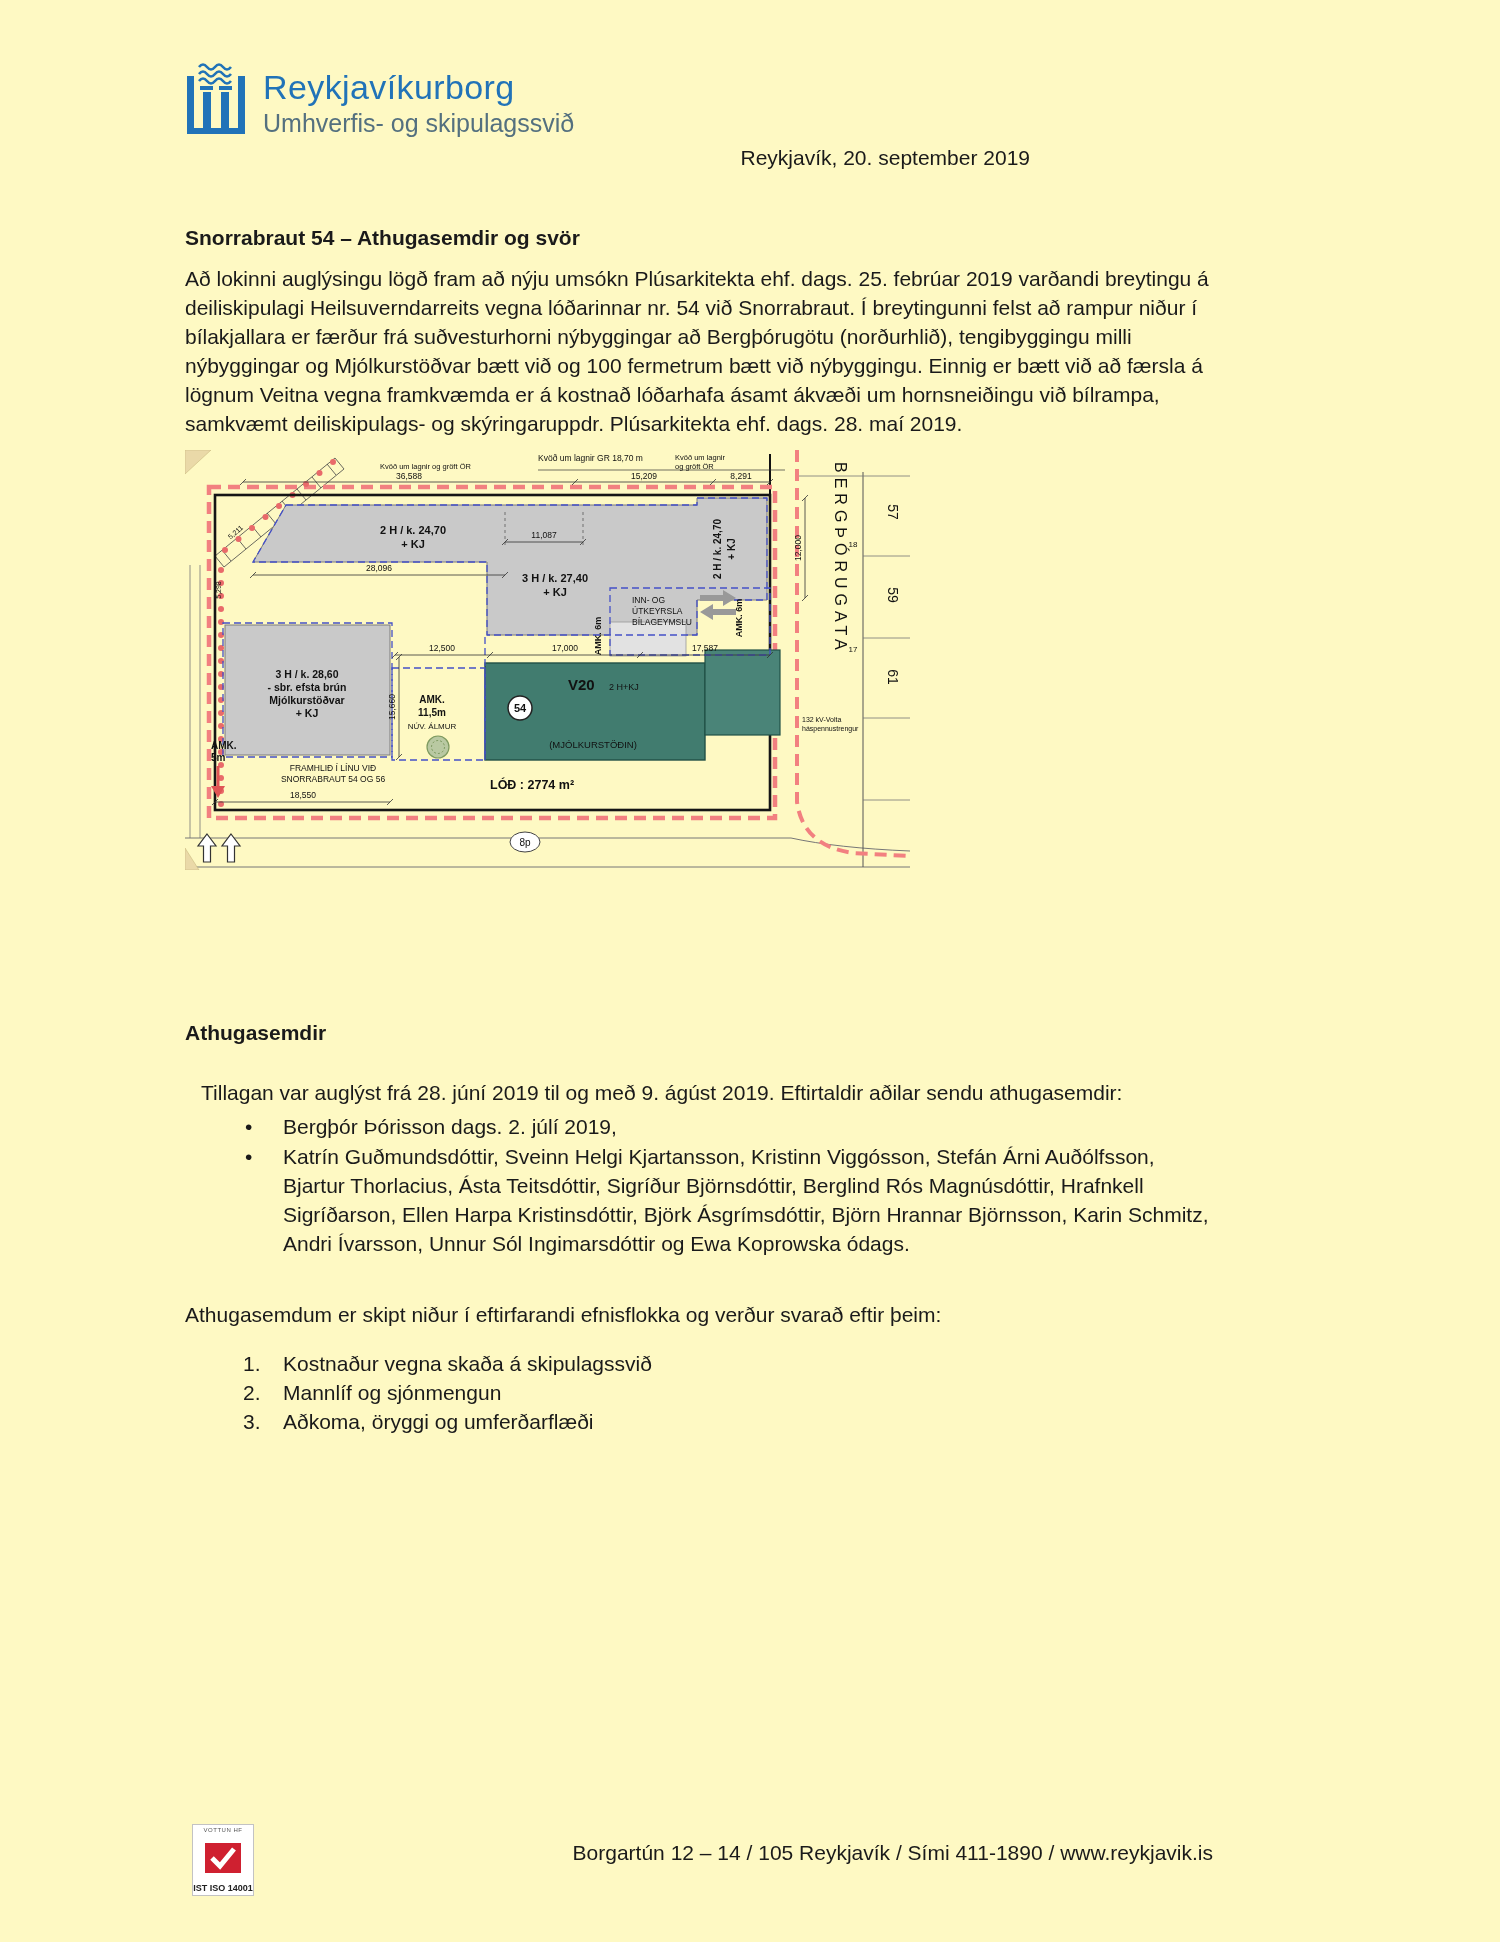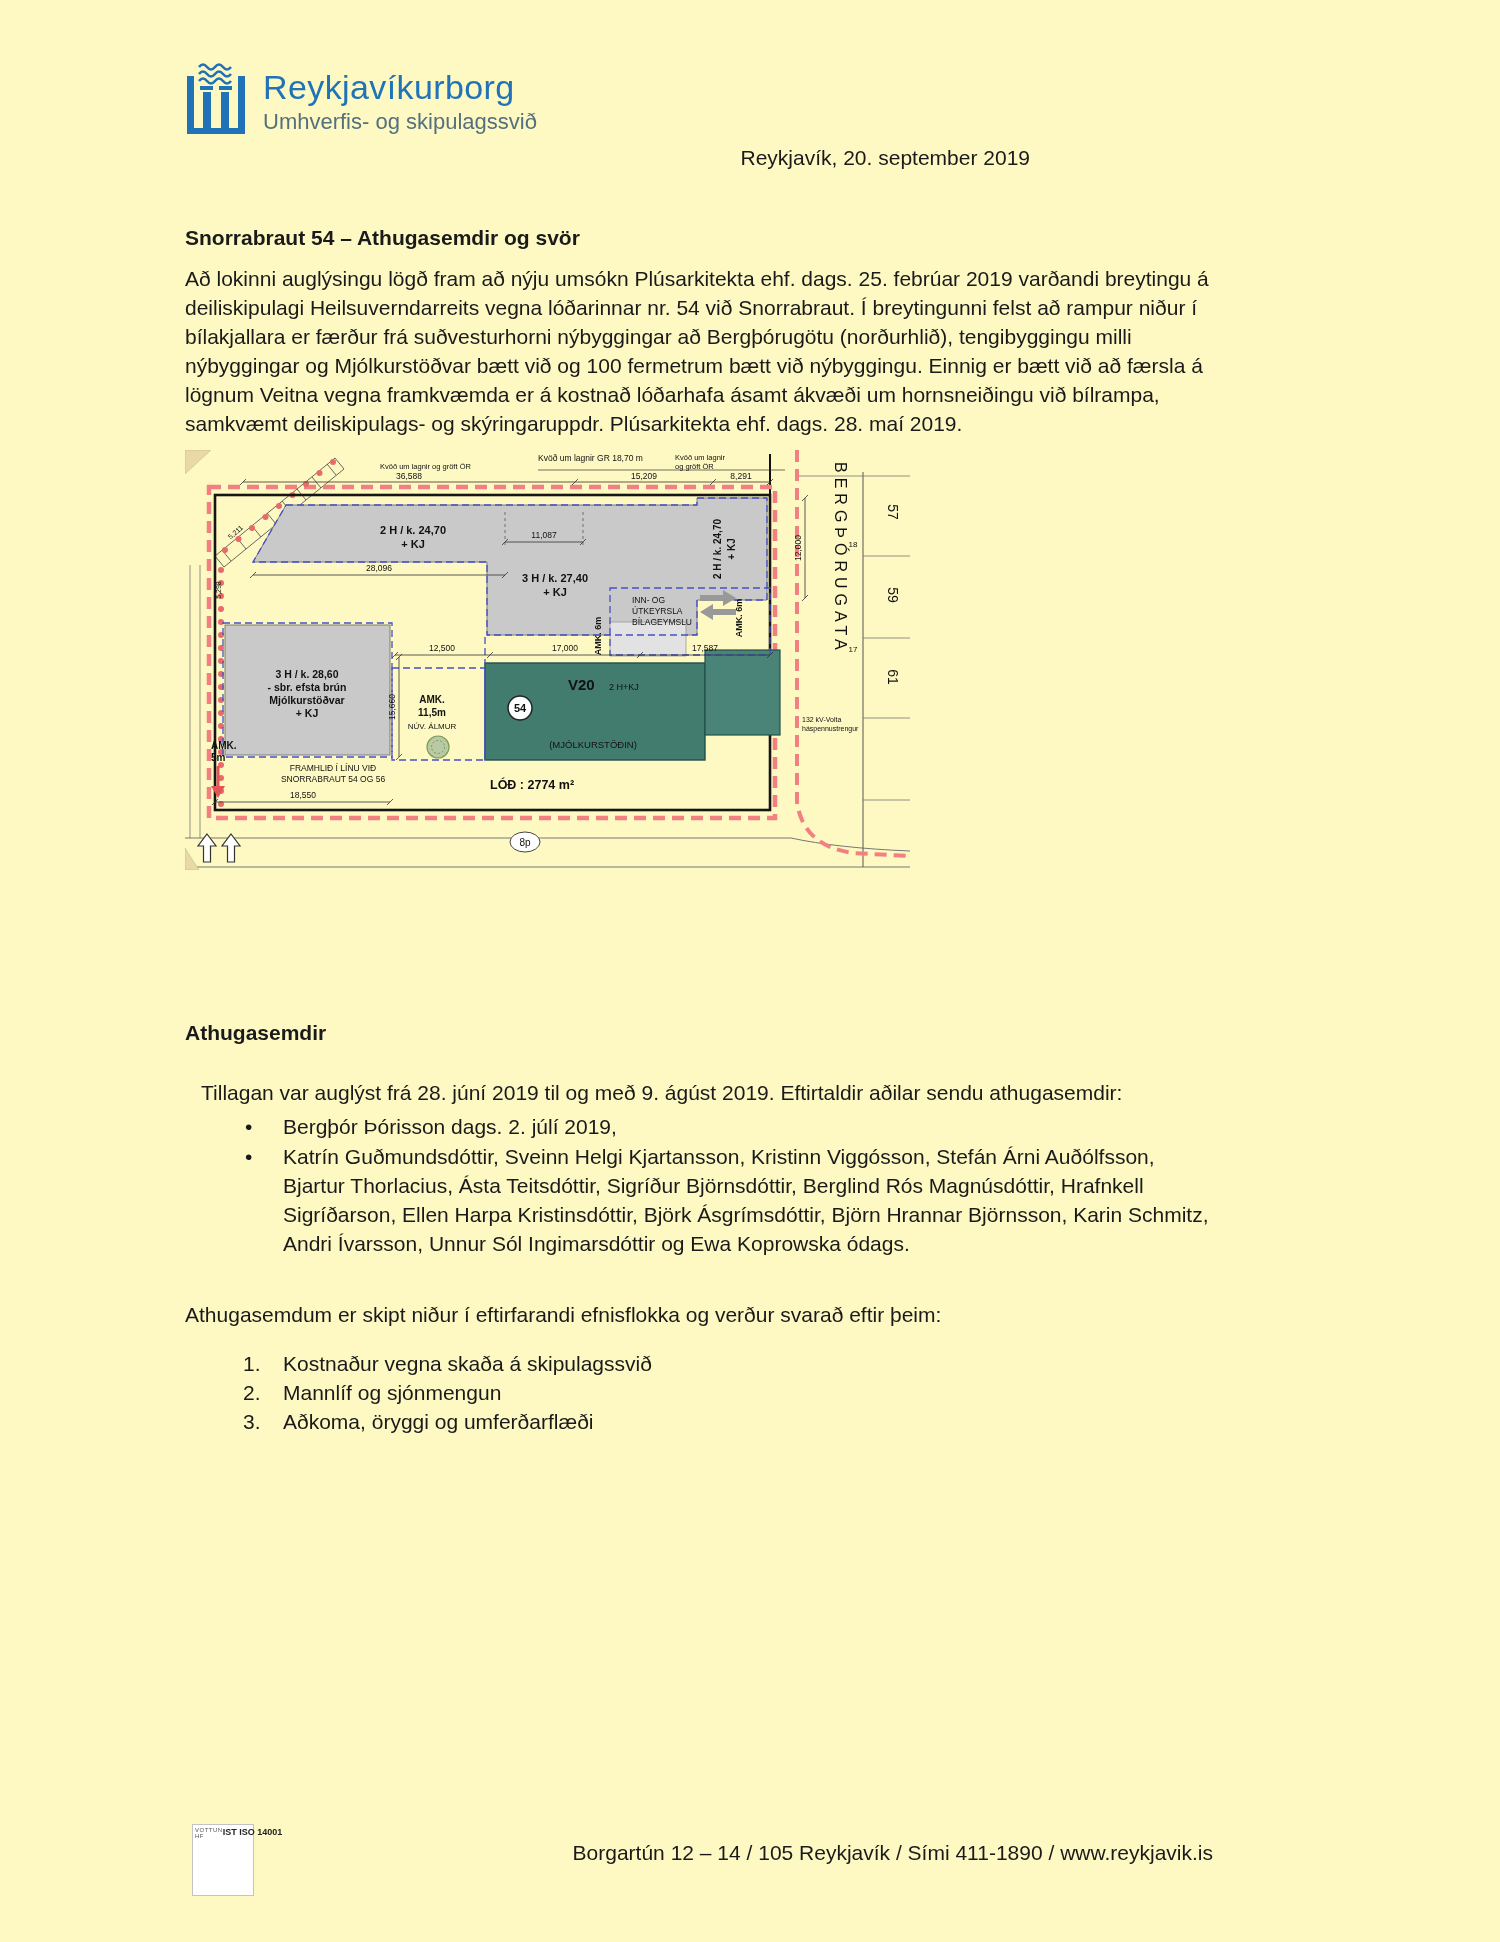--- a/index.html
+++ b/index.html
@@ -1,37 +1,37 @@
 <!DOCTYPE html>
 <html><head>
 <meta charset="utf-8">
 <style>
   html,body{margin:0;padding:0}
   body{background:#ffffff}
   .page{position:relative;width:1500px;height:1942px;background:#fef9c3;
         font-family:"Liberation Sans",sans-serif;color:#1a1a1a;overflow:hidden}
   .abs{position:absolute}
   .org-name{left:263px;top:68px;font-size:34px;color:#2173b8;letter-spacing:.4px}
-  .org-dept{left:263px;top:109px;font-size:22px;color:#54707f}
+  .org-dept{left:263px;top:109px;font-size:25px;color:#54707f}
   .date-line{left:185px;top:146px;width:845px;text-align:right;font-size:21px}
   .doc-title{left:185px;top:226px;font-size:21px;font-weight:bold;margin:0}
   .intro{left:185px;top:264px;width:1035px;font-size:21px;line-height:29px;margin:0}
   .siteplan{left:185px;top:450px;width:725px;height:420px;margin:0}
   .section-heading{left:185px;top:1021px;font-size:21px;font-weight:bold;margin:0}
   .section-intro{left:185px;top:1065px;width:1035px;font-size:21px;margin:16px}
   .bullet-list{left:185px;top:1112px;width:1035px;list-style:none;font-size:21px;line-height:29px;margin:0;padding:0}
   .bullet-list li{position:relative;padding-left:98px;margin-bottom:1px}
   .bullet-list .marker{position:absolute;left:60px;top:0}
   .class-intro{left:185px;top:1303px;width:1035px;font-size:21px;margin:0}
   .topics-list{left:185px;top:1349px;width:1035px;list-style:none;font-size:21px;line-height:29px;margin:0;padding:0}
   .topics-list li{position:relative;padding-left:98px}
   .topics-list .num{position:absolute;left:58px;top:0}
   .footer-address{left:185px;top:1841px;width:1028px;text-align:right;font-size:21px}
   .cert{left:192px;top:1824px;width:62px;height:72px;border:1px solid #c3c3c3;
-        display:flex;align-items:flex-start;justify-content:space-between;
+        display:flex;flex-direction:column;align-items:center;justify-content:space-between;
         padding:2px 2px;box-sizing:border-box;background:#fff}
   .cert-top{font-size:6px;color:#555;letter-spacing:.5px}
   .cert-bottom{font-size:9px;font-weight:bold;color:#222;white-space:nowrap}
   svg text{font-family:"Liberation Sans",sans-serif;fill:#111}
 </style>
 </head>
 <body>
 
 <div class="page">
 

